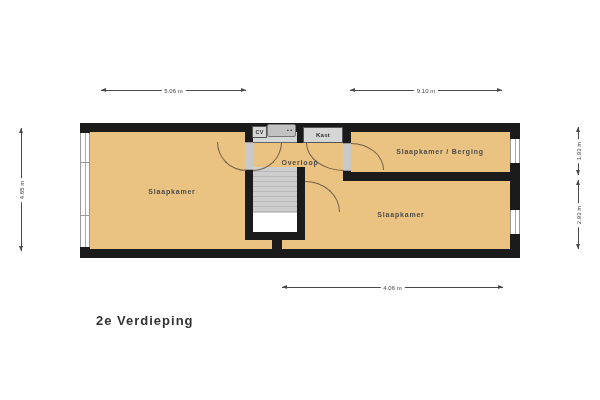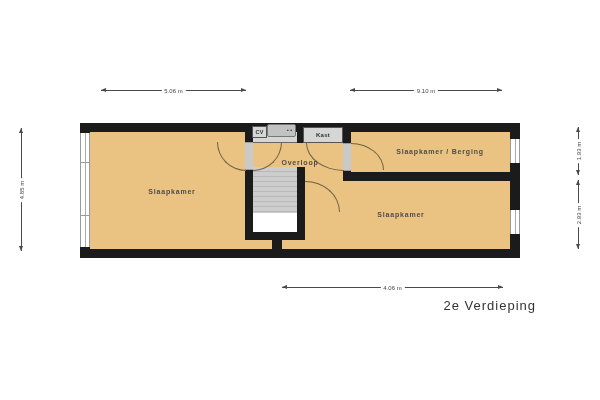--- a/index.html
+++ b/index.html
@@ -27,21 +27,21 @@
   .dim-h{height:0;border-top:1px solid var(--dimension,#4A4A4A);}
   .dim-v{width:0;border-left:1px solid var(--dimension,#4A4A4A);}
   .dim-label{position:absolute;font-size:6px;color:#444;background:#fff;padding:0 3px;white-space:nowrap;}
   .dim-h .dim-label{left:50%;top:0;transform:translate(-50%,-50%);}
   .dim-v .dim-label{left:0;top:50%;transform:translate(-50%,-50%) rotate(-90deg);}
   .arr{position:absolute;width:0;height:0;}
   .arr-l{left:0;top:-3px;border-top:2.5px solid transparent;border-bottom:2.5px solid transparent;border-right:5px solid var(--dimension,#4A4A4A);}
   .arr-r{right:0;top:-3px;border-top:2.5px solid transparent;border-bottom:2.5px solid transparent;border-left:5px solid var(--dimension,#4A4A4A);}
   .arr-t{top:0;left:-3px;border-left:2.5px solid transparent;border-right:2.5px solid transparent;border-bottom:5px solid var(--dimension,#4A4A4A);}
   .arr-b{bottom:0;left:-3px;border-left:2.5px solid transparent;border-right:2.5px solid transparent;border-top:5px solid var(--dimension,#4A4A4A);}
-  .plan-title{font-size:13px;font-weight:normal;letter-spacing:1px;color:var(--title-text,#333);text-align:right;}
+  .plan-title{font-size:13px;font-weight:bold;letter-spacing:1px;color:var(--title-text,#333);text-align:left;margin-top:15px;}
 </style>
 </head>
 <body>
 
 <div class="canvas">
 
   <div class="abs tan" style="left:90px;top:132px;width:420px;height:117px;"></div>
 
   <div class="abs wall" style="left:80px;top:123px;width:440px;height:9px;"></div>
   <div class="abs wall" style="left:80px;top:249px;width:440px;height:9px;"></div>

